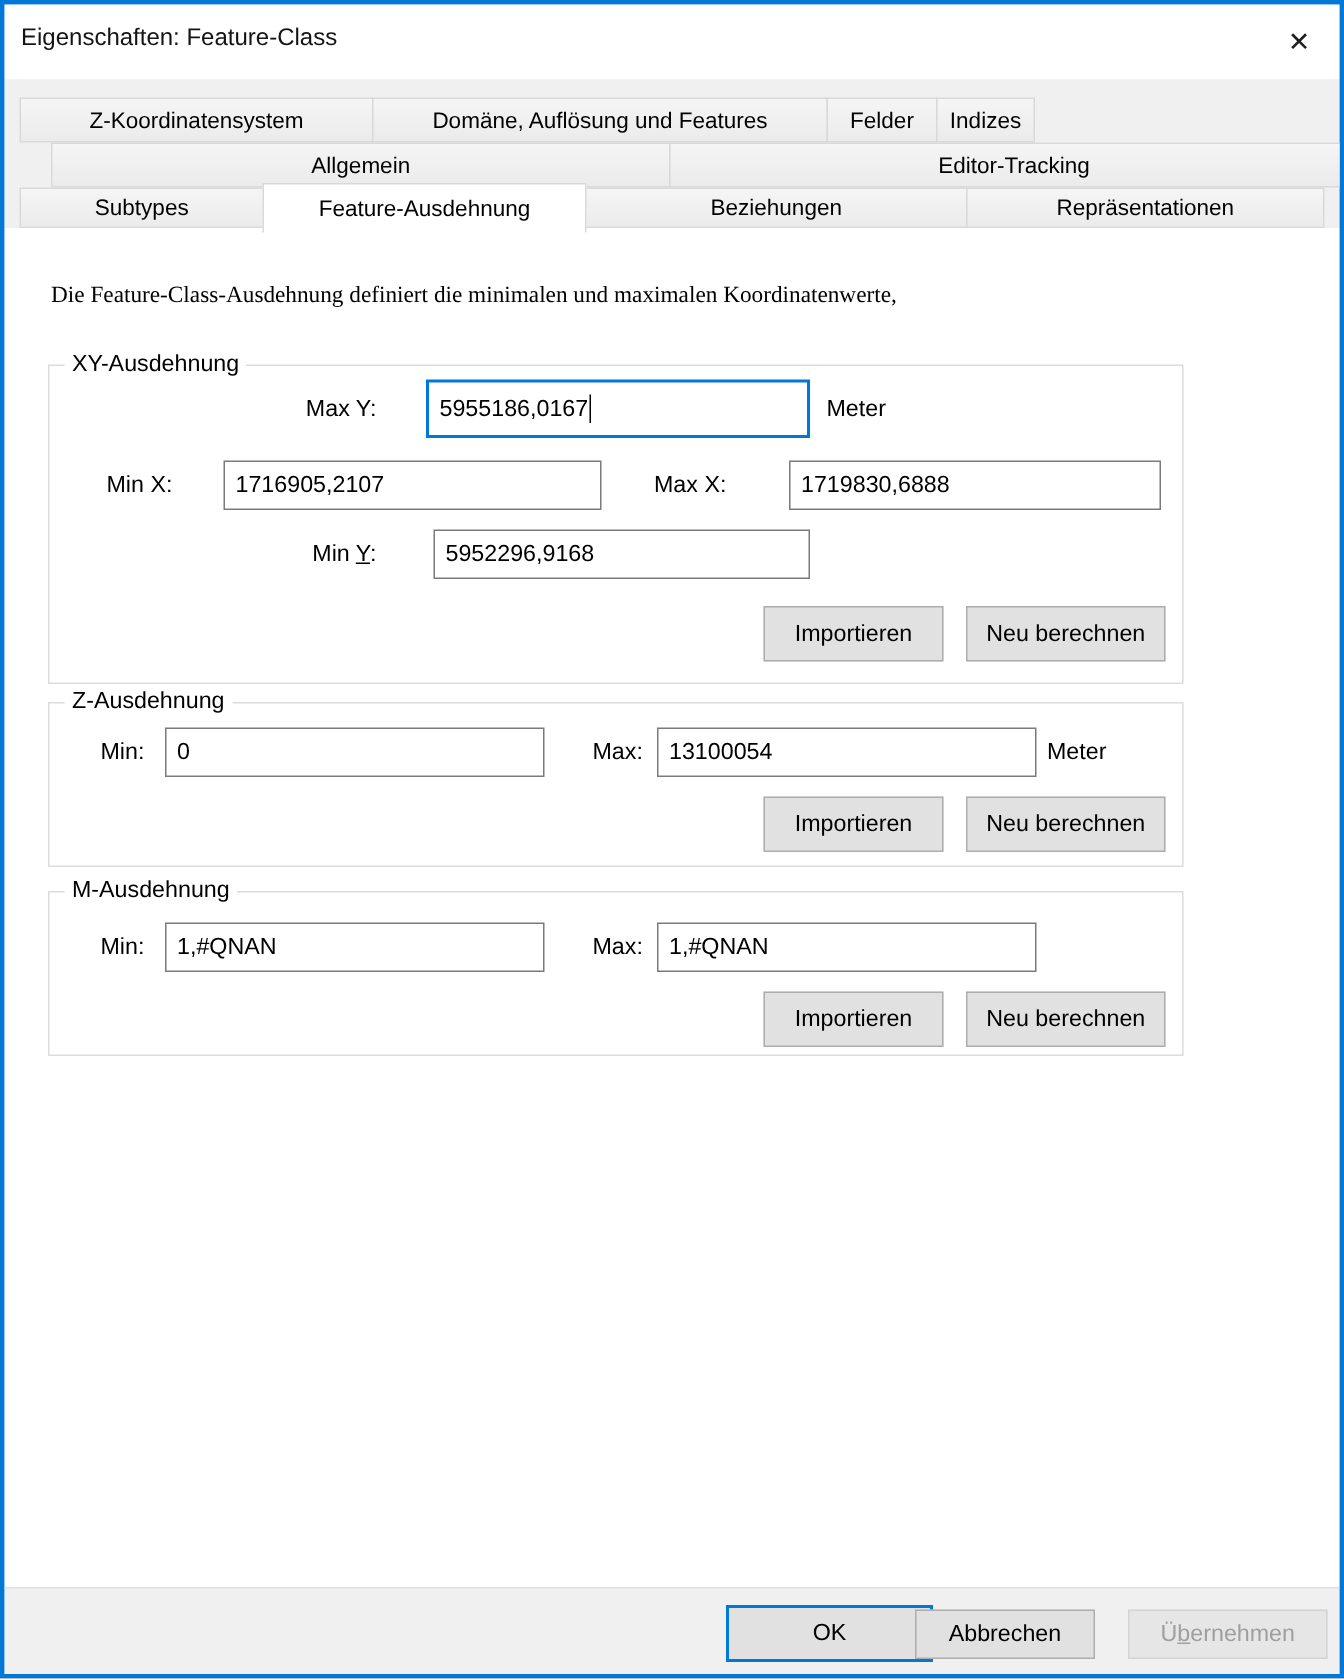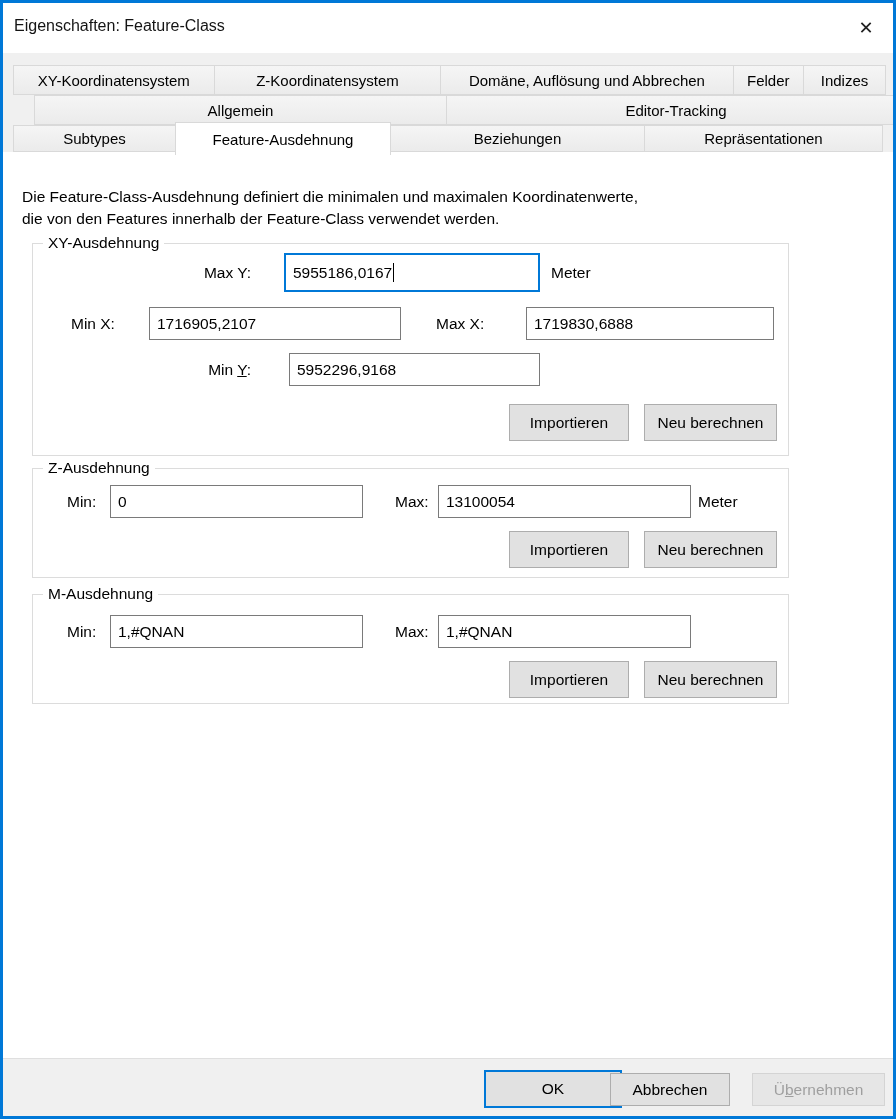--- a/index.html
+++ b/index.html
@@ -32,21 +32,21 @@
     font-size:15px;white-space:nowrap;overflow:hidden;
   }
   .tab + .tab{margin-left:-1px;}
   .tab.active{
     background:#ffffff;border-bottom:none;
     height:33px;margin-top:-3px;
     position:relative;z-index:4;
   }
   
   .content{position:absolute;top:149px;left:0;width:890px;height:906px;background:#ffffff;}
-  .desc{position:absolute;left:19px;width:780px;font-size:15.5px;line-height:22px;color:#000;}
+  .desc{position:absolute;left:31px;width:780px;font-size:15.5px;line-height:22px;color:#000;font-family:Liberation Serif, serif;}
   .desc1{top:183px;}
   .desc2{top:205px;}
   .groupbox{position:absolute;left:29px;width:757px;box-sizing:border-box;border:1px solid #dcdcdc;}
   .group-xy{top:240px;height:213px;}
   .group-z{top:465px;height:110px;}
   .group-m{top:591px;height:110px;}
   .group-label{position:absolute;top:-10px;left:10px;background:#ffffff;padding:0 5px;font-size:15.5px;white-space:nowrap;}
   .fieldlabel{position:absolute;font-size:15.5px;white-space:nowrap;}
   .r-align{text-align:right;}
   .textbox{
@@ -73,42 +73,40 @@
 
 <div class="window">
 
   <div class="titlebar">
     <div class="title-text">Eigenschaften: Feature-Class</div>
     <div class="close-btn">✕</div>
   </div>
 
   <div class="tabstrip">
     <div class="tabrow tabrow1">
-      <div class="tab" style="width:209px">XY-Koordinatensystem</div>
       <div class="tab" style="width:236px">Z-Koordinatensystem</div>
-      <div class="tab" style="width:304px">Domäne, Auflösung und Abbrechen</div>
+      <div class="tab" style="width:304px">Domäne, Auflösung und Features</div>
       <div class="tab" style="width:74px">Felder</div>
-      <div class="tab" style="width:86px">Indizes</div>
+      <div class="tab" style="width:66px">Indizes</div>
     </div>
     <div class="tabrow tabrow2">
       <div class="tab" style="width:413px">Allgemein</div>
       <div class="tab" style="width:460px">Editor-Tracking</div>
     </div>
     <div class="tabrow tabrow3">
       <div class="tab" style="width:163px">Subtypes</div>
       <div class="tab active" style="width:216px">Feature-Ausdehnung</div>
       <div class="tab" style="width:255px">Beziehungen</div>
       <div class="tab" style="width:239px">Repräsentationen</div>
     </div>
   </div>
 
   <div class="content"></div>
 
   <div class="desc desc1">Die Feature-Class-Ausdehnung definiert die minimalen und maximalen Koordinatenwerte,</div>
-  <div class="desc desc2">die von den Features innerhalb der Feature-Class verwendet werden.</div>
 
   <div class="groupbox group-xy">
     <div class="group-label">XY-Ausdehnung</div>
 
     <div class="fieldlabel r-align" style="left:120px;top:20px;width:98px">Max Y:</div>
     <div class="textbox focused" style="left:251px;top:9px;width:256px;height:39px">
         <span>5955186,0167</span>
         <span class="caret"></span>
       </div>
     <div class="fieldlabel" style="left:518px;top:20px">Meter</div>

